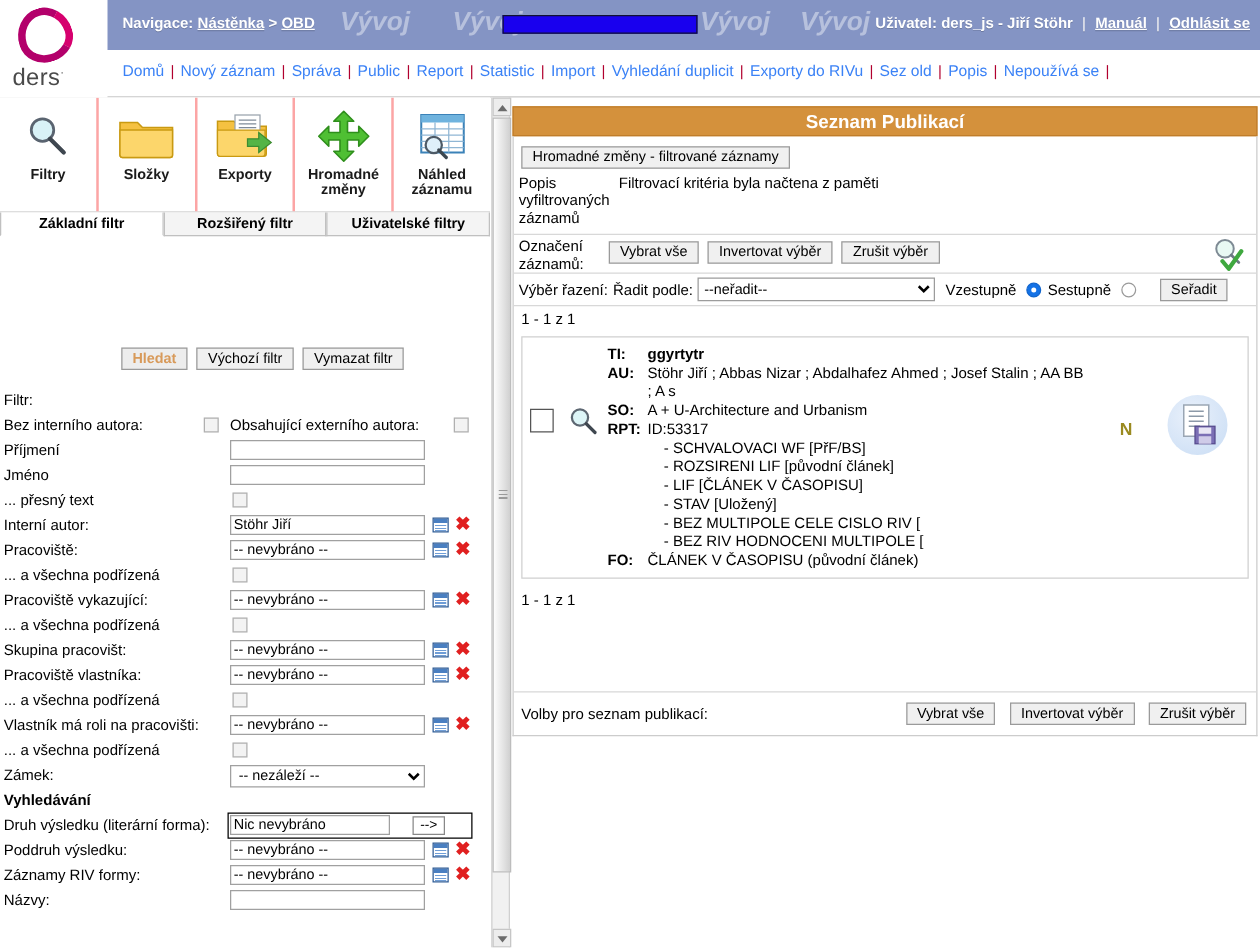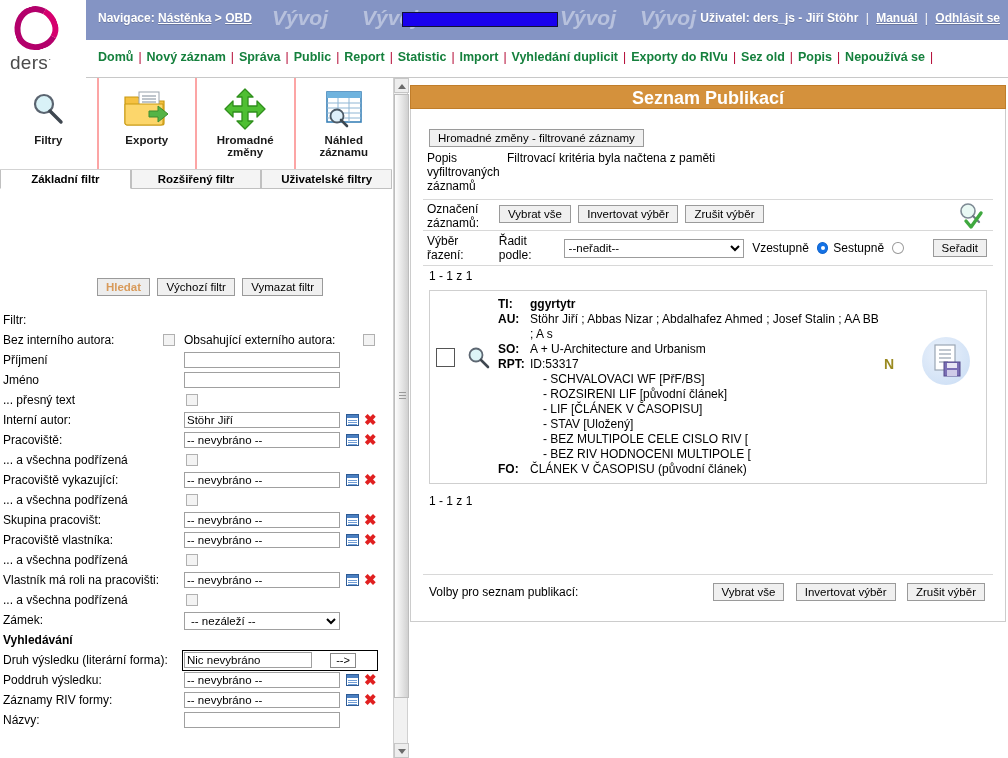--- a/index.html
+++ b/index.html
@@ -69,21 +69,21 @@
   
   .menubar {
     position: absolute; left: 0; top: 40px; width: 1008px; height: 38px;
     background: #ffffff;
     border-bottom: 1px solid #c8c8c8;
   }
   .menubar-inner {
     position: absolute; left: 98px; top: 10px; white-space: nowrap;
   }
   .menubar a {
-    color: #15803d; font-size: 12.5px; text-decoration: none; font-weight: bold;
+    color: #3b82f6; font-size: 12.5px; text-decoration: none; font-weight: normal;
   }
   .menubar .msep { color: #b1002e; padding: 0 5px; }
 
   
   .leftpanel {
     position: absolute; left: 0; top: 78px; width: 392px; height: 680px;
     background: #ffffff; overflow: hidden;
   }
   .toolbar {
     position: absolute; left: 0; top: 0; width: 392px; height: 92px;
@@ -203,24 +203,24 @@
     background: repeating-linear-gradient(#9a9a9a 0 1px, transparent 1px 3px);
   }
 
   
   .rightpanel {
     position: absolute; left: 410px; top: 85px; width: 596px; height: 673px;
     background: #ffffff;
   }
   .panel-title {
     height: 24px; line-height: 24px; text-align: center;
-    background: #d4913c; color: #ffffff; font-size: 18px; font-weight: bold;
+    background: #d4913c; color: #ffffff; font-size: 15px; font-weight: bold;
     border: 1px solid #c07d2a;
   }
-  .panel-body { border: 1px solid #cccccc; border-top: none; padding: 12px; }
+  .panel-body { border: 1px solid #cccccc; border-top: none; padding: 0; }
   .hromadne-wrap { padding: 8px 4px 2px 4px; }
   .popis-row {
     display: flex; padding: 2px 4px 6px 4px; font-size: 12px;
   }
   .popis-label { width: 74px; line-height: 14px; }
   .popis-value { padding-left: 6px; line-height: 14px; }
 
   .oz-row {
     display: flex; align-items: flex-start;
     border-top: 1px solid #d8d8d8; border-bottom: 1px solid #d8d8d8;
@@ -333,20 +333,29 @@
       <div class="tool">
         <div class="ticon">
           <svg width="40" height="40" viewBox="0 0 40 40">
             <circle cx="16" cy="15" r="9" fill="#d9f2f7" stroke="#5a6470" stroke-width="2.2"></circle>
             <line x1="22" y1="22" x2="33" y2="33" stroke="#3f4750" stroke-width="3.4" stroke-linecap="round"></line>
           </svg>
         </div>
         <div class="tlabel">Filtry</div>
       </div>
 
+      <div class="tool">
+        <div class="ticon">
+          <svg width="46" height="38" viewBox="0 0 46 38">
+            <path d="M2 8 h14 l4 4 h24 v22 a2 2 0 0 1 -2 2 H4 a2 2 0 0 1 -2 -2 Z" fill="#f5c141" stroke="#c99a12" stroke-width="1.3"></path>
+            <path d="M2 14 h42 v20 a2 2 0 0 1 -2 2 H4 a2 2 0 0 1 -2 -2 Z" fill="#fcd66b" stroke="#c99a12" stroke-width="1.1"></path>
+          </svg>
+        </div>
+        <div class="tlabel">Složky</div>
+      </div>
 
       <div class="tool">
         <div class="ticon">
           <svg width="48" height="40" viewBox="0 0 48 40">
             <path d="M2 8 h13 l4 4 h22 v22 a2 2 0 0 1 -2 2 H4 a2 2 0 0 1 -2 -2 Z" fill="#f5c141" stroke="#c99a12" stroke-width="1.2"></path>
             <rect x="16" y="3" width="20" height="17" fill="#ffffff" stroke="#9aa3ad" stroke-width="1"></rect>
             <g stroke="#7f8b99" stroke-width="1">
               <line x1="19" y1="7" x2="33" y2="7"></line>
                 <line x1="19" y1="10" x2="33" y2="10"></line>
               <line x1="19" y1="13" x2="33" y2="13"></line>
@@ -483,21 +492,21 @@
       <div class="sort-row">
         <span class="sl">Výběr řazení:</span>
         <span class="sl">Řadit podle:</span>
         <select class="sortsel">
           <option>--neřadit--</option>
         </select>
         <span class="sl" style="padding-left:8px;">Vzestupně</span>
         <span class="radio on"></span>
         <span class="sl">Sestupně</span>
         <span class="radio"></span>
-        <button class="btn" style="margin-left:24px;">Seřadit</button>
+        <button class="btn" style="margin-left:14px;">Seřadit</button>
       </div>
 
       <div class="count-row">1 - 1 z 1</div>
 
       <div class="record-box">
         <div class="rec-check"></div>
         <div class="rec-mag">
           <svg width="26" height="26" viewBox="0 0 26 26">
             <circle cx="10" cy="9" r="6.5" fill="#ddf5f7" stroke="#5d6772" stroke-width="1.8"></circle>
             <line x1="15" y1="14" x2="22" y2="21" stroke="#3f4750" stroke-width="2.6" stroke-linecap="round"></line>

